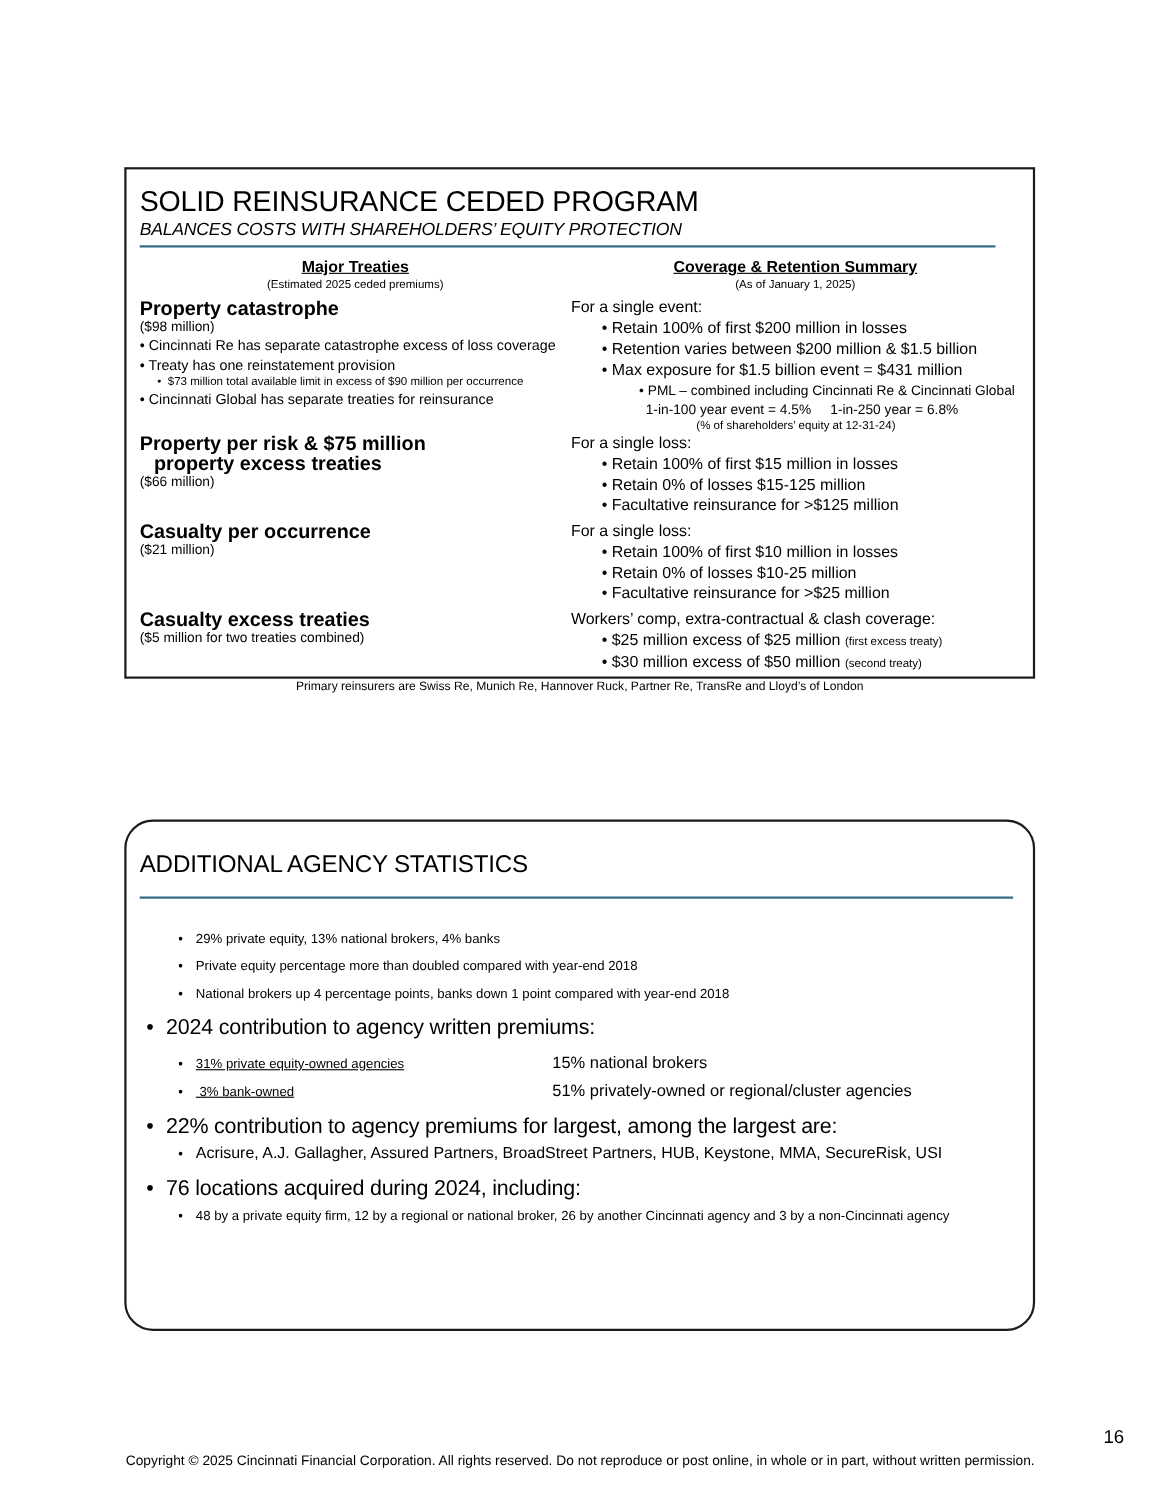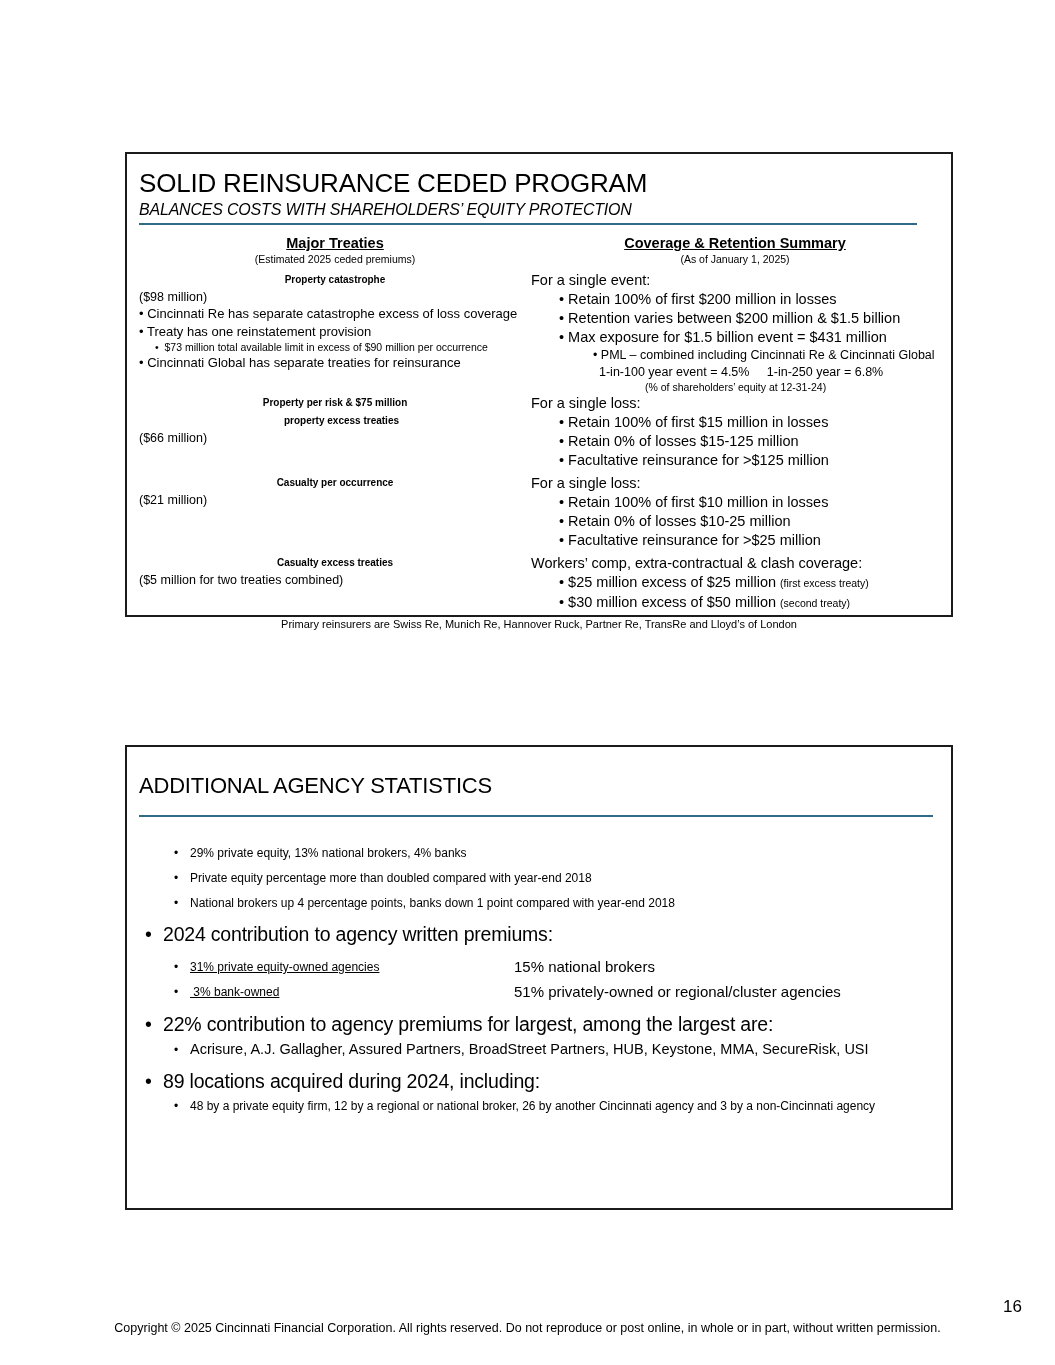--- a/index.html
+++ b/index.html
@@ -3,38 +3,38 @@
 <meta charset="utf-8">
 <style>
   html,body { margin:0; padding:0; }
   body {
     width:1055px; height:1365px; position:relative;
     background:#ffffff; color:#000;
     font-family:"Liberation Sans", sans-serif;
     -webkit-font-smoothing:antialiased;
   }
   .slide {
-    position:absolute; left:125px; width:828px; height:465px;
+    position:absolute; left:113px; width:828px; height:465px;
     border:2px solid #1b1b1b; background:#fff; box-sizing:border-box;
   }
   #slide1 { top:152px; }
-  #slide2 { top:745px; }
+  #slide2 { top:745px;border-radius:26px; }
 
   
   .s1-inner { padding:8px 12px 0 12px; }
   .s1-title { font-size:26px; line-height:30px; margin-top:6px; letter-spacing:-0.2px; }
   .s1-subtitle { font-style:italic; font-size:16px; line-height:19px; margin-top:2px; letter-spacing:-0.2px; }
   .rule1 { height:2px; background:#336b87; margin-top:4px; width:778px; }
 
   .cols { display:grid; grid-template-columns:392px 1fr; margin-top:9px; }
   .colhead { text-align:center; margin-bottom:5px; }
   .colhead .h { font-weight:bold; font-size:14.5px; text-decoration:underline; line-height:18px; }
   .colhead .cap { font-size:10.5px; line-height:13px; margin-top:1px; }
 
-  .lh { font-weight:bold; font-size:10px; line-height:18px;text-align:center; }
+  .lh { font-weight:bold; font-size:18px; line-height:18px; }
   .lh2 { padding-left:13px; }
   .amt { font-size:12.5px; line-height:16px; }
   .lb { font-size:13px; line-height:16.5px; padding-left:11px; text-indent:-11px; margin-top:1px; }
   .lb::before { content:"• "; }
   .lbsub { font-size:10.5px; line-height:14px; padding-left:26px; text-indent:-10px; }
   .lbsub::before { content:"•\00a0\00a0 "; }
 
   .rlead { font-size:14.5px; line-height:19px; }
   .rb { font-size:14.5px; line-height:19px; padding-left:40px; text-indent:-12px; }
   .rb::before { content:"• "; }
@@ -168,21 +168,21 @@
           <div class="sb c2l">&nbsp;3% bank-owned</div>
           <div class="c2r">51% privately-owned or regional/cluster agencies</div>
         </div>
       </div>
 
       <div class="mb gap6">22% contribution to agency premiums for largest, among the largest are:</div>
       <div class="sb-group">
         <div class="sb small">Acrisure, A.J. Gallagher, Assured Partners, BroadStreet Partners, HUB, Keystone, MMA, SecureRisk, USI</div>
       </div>
 
-      <div class="mb gap2">89 locations acquired during 2024, including:</div>
+      <div class="mb gap2">76 locations acquired during 2024, including:</div>
       <div class="sb-group">
         <div class="sb wrapcap">48 by a private equity firm, 12 by a regional or national broker, 26 by another Cincinnati agency and 3 by a non-Cincinnati agency</div>
       </div>
     </div>
   </div>
 </div>
 
 <div class="pagenum">16</div>
 <div class="copyright">Copyright © 2025 Cincinnati Financial Corporation. All rights reserved. Do not reproduce or post online, in whole or in part, without written permission.</div>
 

